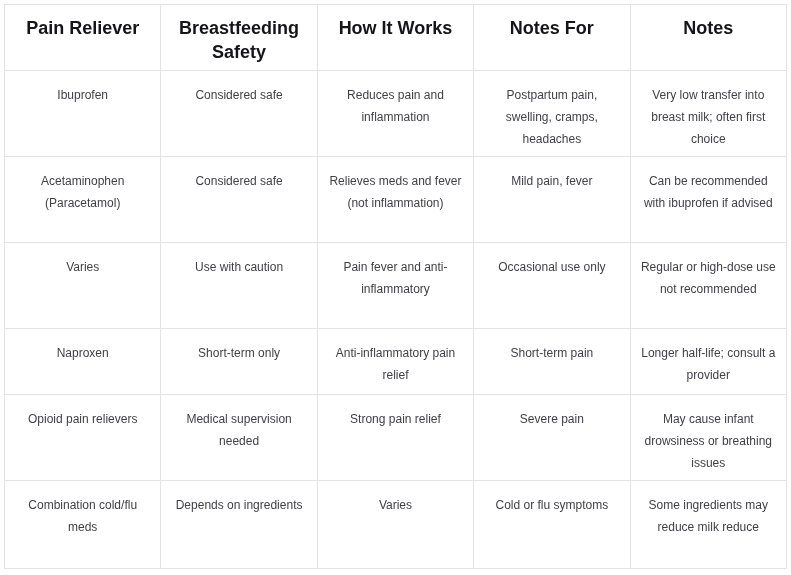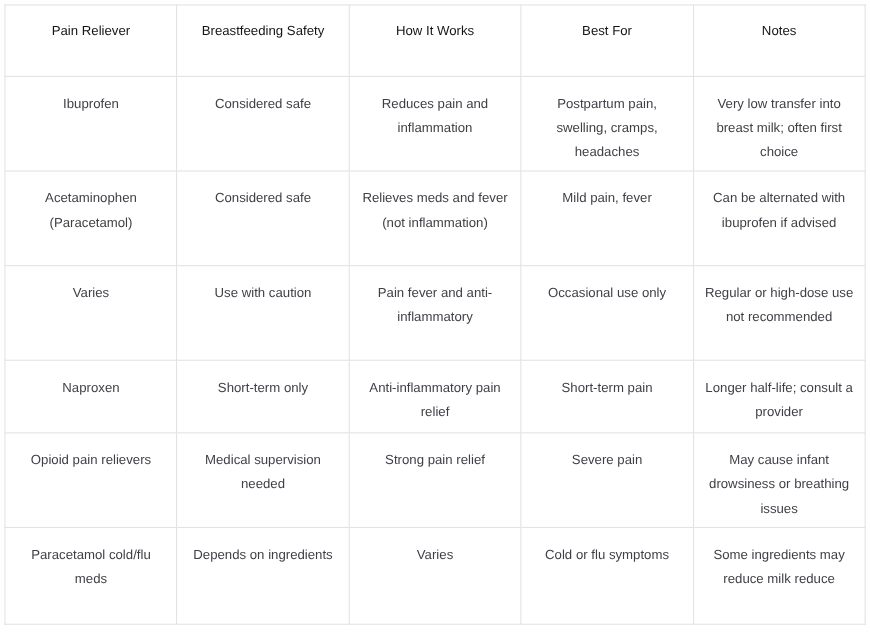--- a/index.html
+++ b/index.html
@@ -25,22 +25,22 @@
   table.med-table th,
   table.med-table td {
     border: 1px solid #e3e3e3;
     vertical-align: top;
     text-align: center;
     box-sizing: border-box;
     padding: 13px 10px 6px 10px;
     overflow: hidden;
   }
   table.med-table th {
-    font-size: 12px;
-    font-weight: normal;
+    font-size: 18px;
+    font-weight: bold;
     color: #151519;
     line-height: 24px;
     padding-top: 11px;
   }
   table.med-table td {
     font-size: 12px;
     font-weight: normal;
     color: #3f3f46;
     line-height: 22px;
   }
@@ -62,38 +62,38 @@
         <col>
         <col>
         <col>
         <col>
     </colgroup>
     <thead>
       <tr>
         <th>Pain Reliever</th>
         <th>Breastfeeding Safety</th>
         <th>How It Works</th>
-        <th>Best For</th>
+        <th>Notes For</th>
         <th>Notes</th>
       </tr>
     </thead>
     <tbody>
       <tr>
         <td>Ibuprofen</td>
         <td>Considered safe</td>
         <td>Reduces pain and inflammation</td>
         <td>Postpartum pain, swelling, cramps, headaches</td>
         <td>Very low transfer into breast milk; often first choice</td>
       </tr>
       <tr>
         <td>Acetaminophen (Paracetamol)</td>
         <td>Considered safe</td>
         <td>Relieves meds and fever (not inflammation)</td>
         <td>Mild pain, fever</td>
-        <td>Can be alternated with ibuprofen if advised</td>
+        <td>Can be recommended with ibuprofen if advised</td>
       </tr>
       <tr>
         <td>Varies</td>
         <td>Use with caution</td>
         <td>Pain fever and anti-inflammatory</td>
         <td>Occasional use only</td>
         <td>Regular or high-dose use not recommended</td>
       </tr>
       <tr>
         <td>Naproxen</td>
@@ -103,21 +103,21 @@
         <td>Longer half-life; consult a provider</td>
       </tr>
       <tr>
         <td>Opioid pain relievers</td>
         <td>Medical supervision needed</td>
         <td>Strong pain relief</td>
         <td>Severe pain</td>
         <td>May cause infant drowsiness or breathing issues</td>
       </tr>
       <tr>
-        <td>Paracetamol cold/flu meds</td>
+        <td>Combination cold/flu meds</td>
         <td>Depends on ingredients</td>
         <td>Varies</td>
         <td>Cold or flu symptoms</td>
         <td>Some ingredients may reduce milk reduce</td>
       </tr>
     </tbody>
   </table>
 </div>
 
 </body></html>

